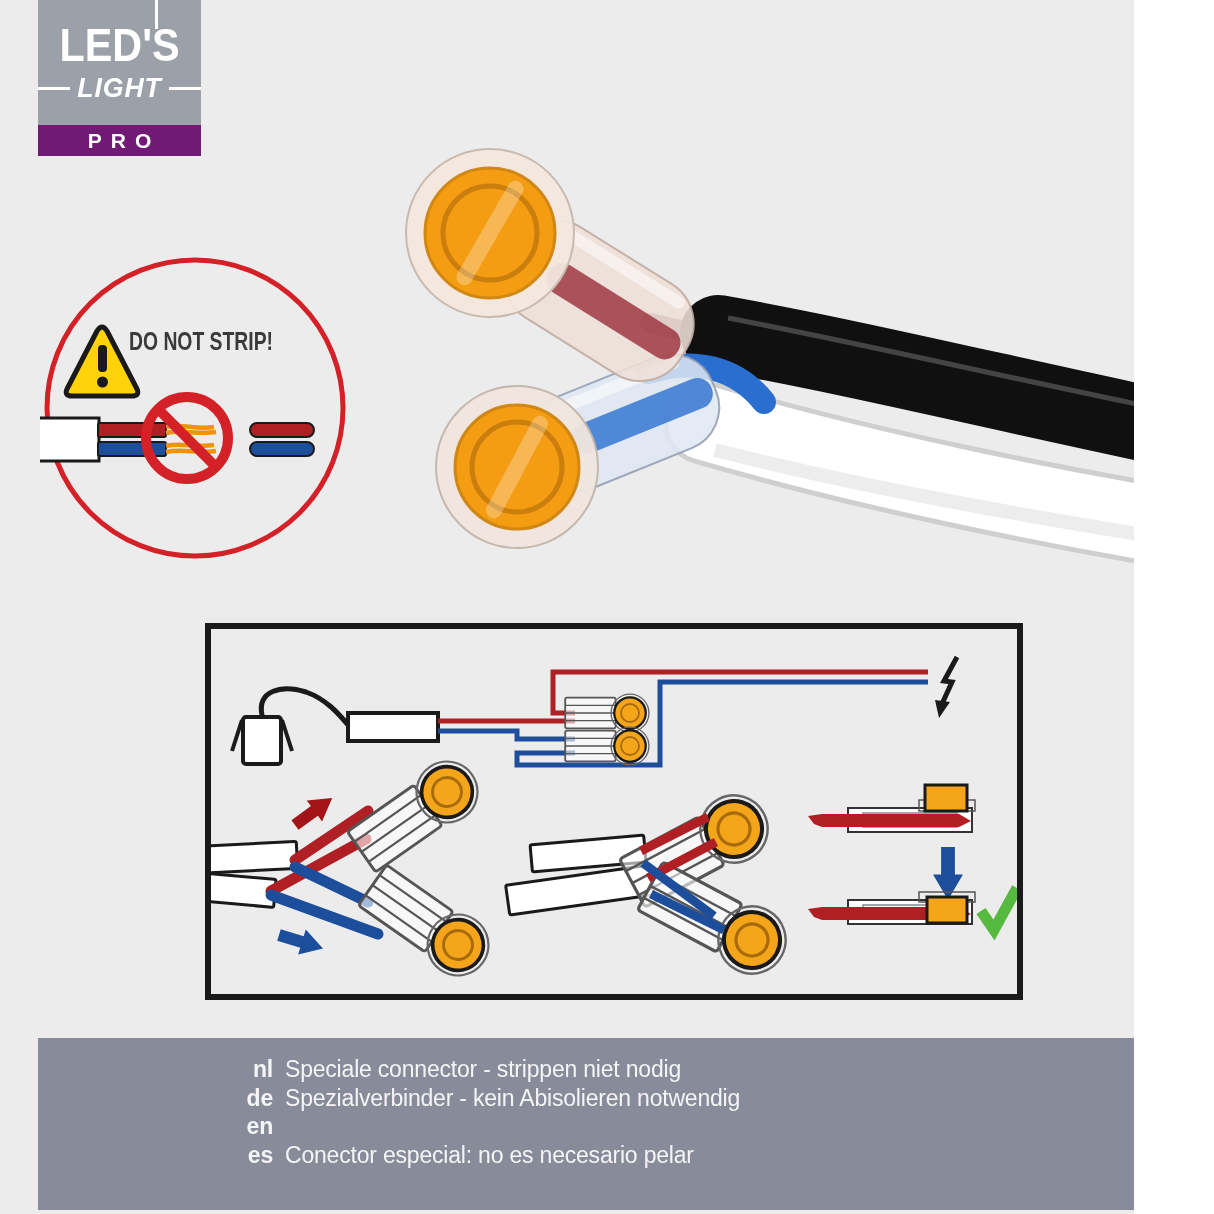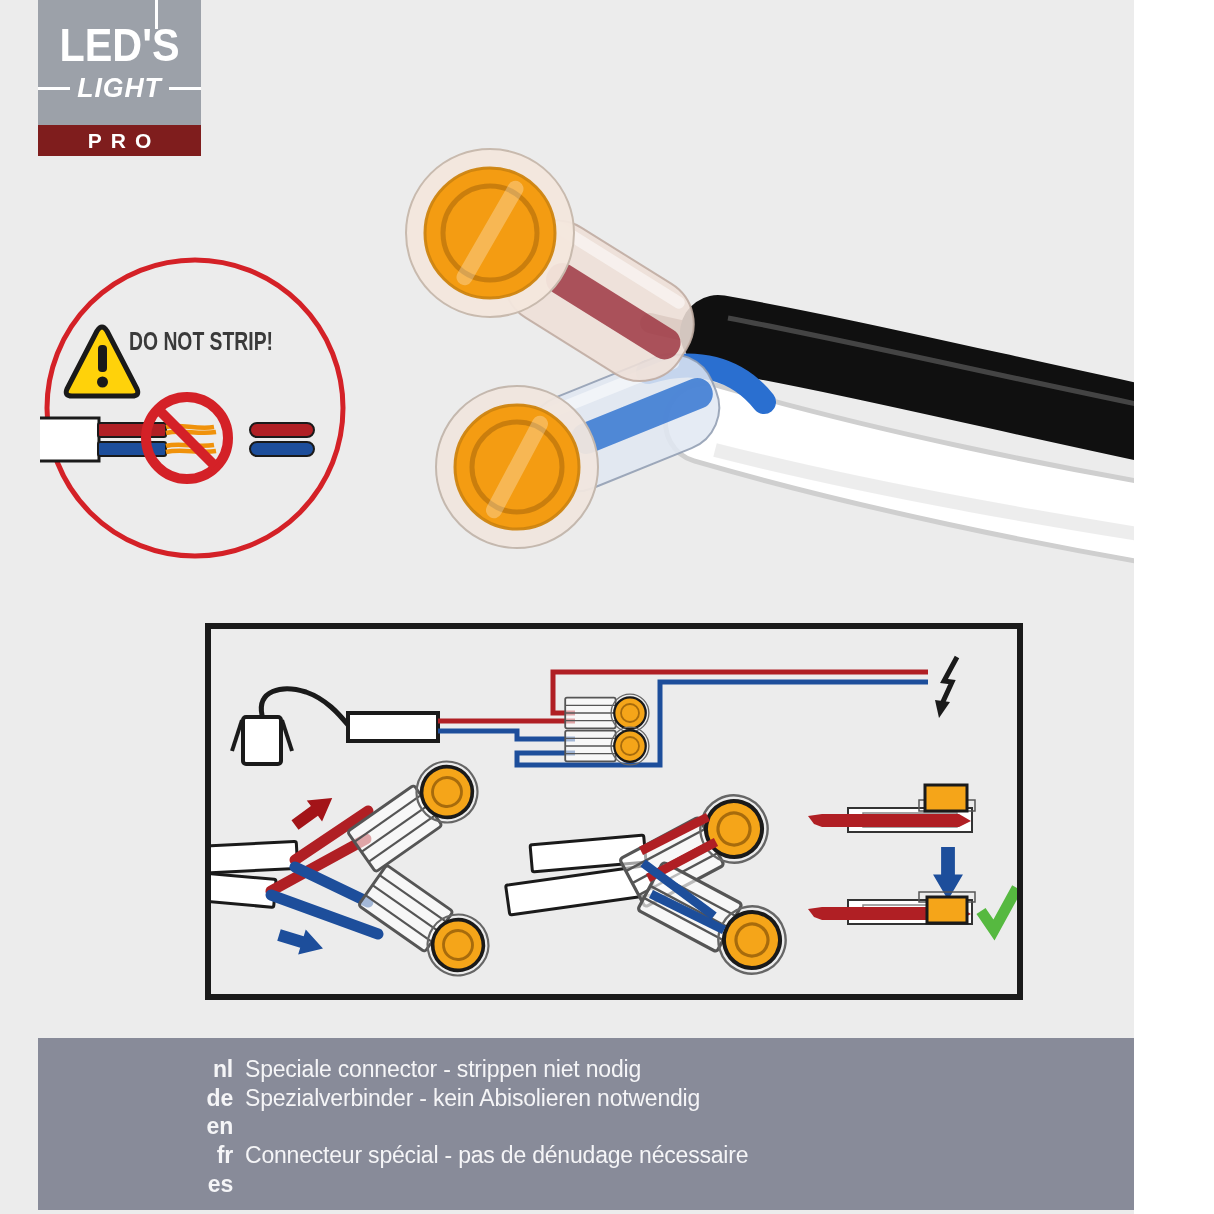--- a/index.html
+++ b/index.html
@@ -11,33 +11,33 @@
   
   .logo{position:absolute;left:38px;top:0;width:163px;}
   .logo-top{position:relative;height:125px;background:var(--logo_gray);}
   .logo-vline{position:absolute;left:117px;top:0;width:3px;height:29px;background:#fff;}
   .logo-leds{position:absolute;top:17px;left:0;right:0;text-align:center;
     color:#fff;font-size:47px;font-weight:700;letter-spacing:0px;transform:scaleX(.88);}
   .light-row{position:absolute;top:72px;left:0;right:0;display:flex;align-items:center;}
   .hline{height:3px;background:#fff;flex:1;}
   .logo-light{color:#fff;font-size:28px;font-style:italic;font-weight:700;
     padding:0 5px;transform:scaleX(.95);letter-spacing:1px;}
-  .logo-pro{height:31px;background:#7f1d1d;display:flex;align-items:center;justify-content:center;}
+  .logo-pro{height:31px;background:#701a75;display:flex;align-items:center;justify-content:center;}
   .logo-pro span{color:#fff;font-size:21px;font-weight:700;letter-spacing:9px;margin-right:-9px;}
   
   .badge-svg{position:absolute;left:40px;top:253px;}
   .photo-svg{position:absolute;left:360px;top:120px;}
   .diagram-box{position:absolute;left:205px;top:623px;width:806px;height:365px;
     border:6px solid #1a1a1a;}
   .diagram-box svg{display:block;}
   
   .banner{position:absolute;left:38px;top:1038px;width:1176px;height:172px;
     background:var(--banner_bg);box-sizing:border-box;padding-top:17px;}
   .lang-row{display:flex;height:28.8px;align-items:center;color:var(--banner_text);
-    font-size:23px;letter-spacing:-0.2px;}
+    font-size:23px;letter-spacing:-0.2px;padding-left:40px;}
   .lang-code{width:195px;text-align:right;font-weight:700;}
   .lang-text{margin-left:12px;font-weight:400;}
   
   .wr{stroke:var(--wire_red);}   .fr{fill:var(--wire_red);}
   .wb{stroke:var(--wire_blue);}  .fb{fill:var(--wire_blue);}
   .far{fill:var(--arrow_red);}
   .f-or{fill:var(--connector_orange);}
   .st-copper{stroke:var(--copper);}
   .st-red{stroke:var(--badge_red);}
   .f-yellow{fill:var(--warn_yellow);}
@@ -223,21 +223,18 @@
       <span class="lang-text">Speciale connector - strippen niet nodig</span>
     </div>
     <div class="lang-row">
       <span class="lang-code">de</span>
       <span class="lang-text">Spezialverbinder - kein Abisolieren notwendig</span>
     </div>
     <div class="lang-row">
       <span class="lang-code">en</span>
     </div>
     <div class="lang-row">
-      <span class="lang-code">fr</span>
-      <span class="lang-text">Connecteur spécial - pas de dénudage nécessaire</span>
-    </div>
-    <div class="lang-row">
       <span class="lang-code">es</span>
+      <span class="lang-text">Conector especial: no es necesario pelar</span>
     </div>
   </div>
 
 </div>
 
 </body></html>

